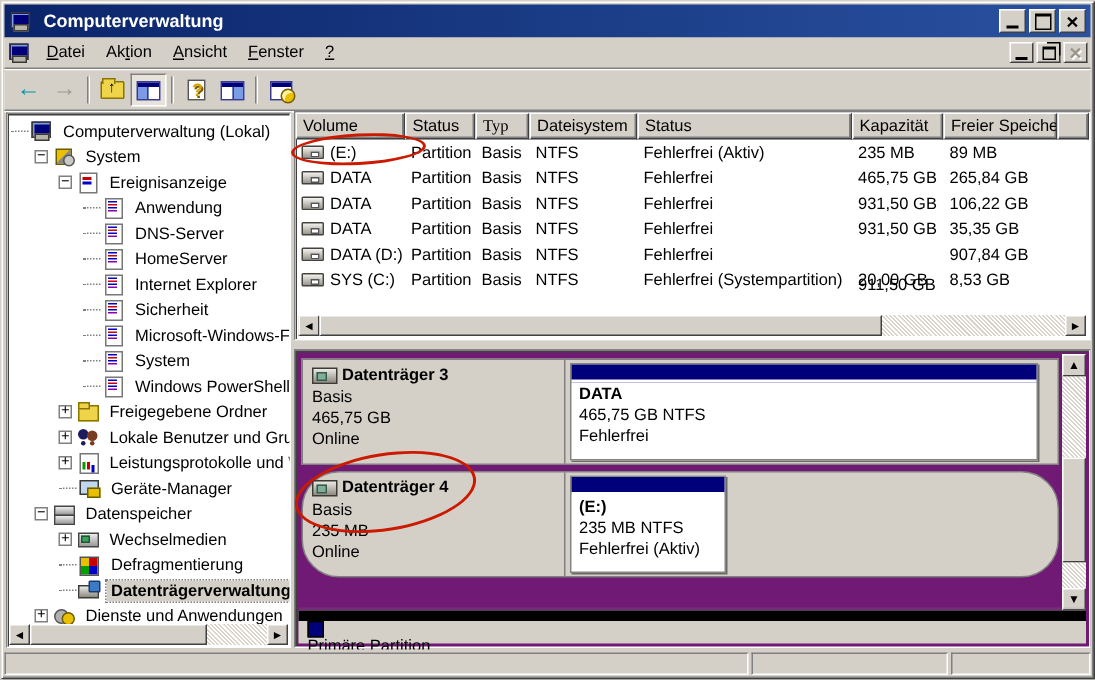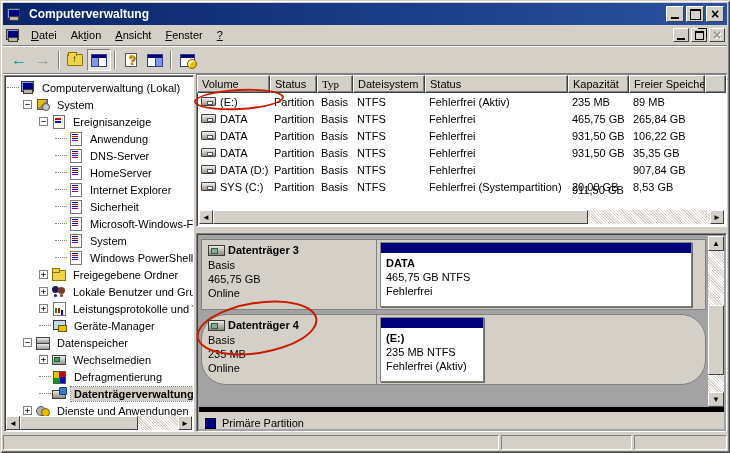--- a/index.html
+++ b/index.html
@@ -88,21 +88,21 @@
           box-shadow:inset -1px -1px 0 #808080; padding:2px 4px 0 4px; white-space:nowrap; overflow:hidden; }
   .lv-row { display:flex; height:17px; align-items:center; }
   .lv-c { flex:none; padding:0 4px; white-space:nowrap; overflow:hidden; display:flex; align-items:center; }
   .drive-icon { width:15px; height:9px; background:linear-gradient(#f4f2ee,#9a968e); border:1px solid #44423c;
                 border-radius:1px; margin-right:4px; flex:none; position:relative; }
   .drive-icon::after { content:""; position:absolute; right:2px; top:3px; width:4px; height:2px; background:#fff; border:1px solid #555; }
   .listpane .hscroll { left:2px; right:2px; bottom:2px; }
 
   .vsplit { position:absolute; left:0; top:153px; right:0; height:6px; background:#d4d0c8; }
 
-  .diskpane { position:absolute; left:0; top:159px; right:0; bottom:0; background:#a3a3a3;
+  .diskpane { position:absolute; left:0; top:159px; right:0; bottom:0; background:#701a75;
               border:1px solid; border-color:#808080 #fff #fff #808080; box-shadow:inset 1px 1px 0 #404040; }
   .disk-area { position:absolute; left:2px; top:2px; right:18px; bottom:24px; overflow:hidden; }
   .disk-row { position:absolute; left:2px; right:2px; height:71px; border:1px solid #808080; background:#d4d0c8;
               display:flex; }
   .disk-head { width:175px; flex:none; border-right:1px solid #808080; padding:4px 6px; }
   .disk-title { display:flex; align-items:center; font-weight:bold; margin-bottom:2px; }
   .disk-hw-icon { width:17px; height:11px; background:linear-gradient(#eceae6,#8e8a82); border:1px solid #3c3a34;
                   margin-right:3px; flex:none; position:relative; }
   .disk-hw-icon::after { content:""; position:absolute; left:2px; top:2px; width:5px; height:4px; background:#7fae9a; border:1px solid #3c5a4c; }
   .disk-meta { line-height:14px; }
@@ -111,21 +111,21 @@
               box-shadow:1px 1px 0 #6a6a66; }
   .part-strip { height:12px; background:#00007b; border-bottom:2px solid #fff; }
   .part-body { padding:1px 5px; line-height:14px; }
   .part-name { font-weight:bold; }
   .vscroll { position:absolute; right:2px; top:2px; width:16px; bottom:24px; background:#d4d0c8;
              display:flex; flex-direction:column; }
   .vscroll .sb-btn { width:100%; height:15px; }
   .vscroll .sb-thumb { height:70px; width:100%; }
   .vscroll .sb-track { flex:none; }
   .legendbar { position:absolute; left:2px; right:2px; bottom:2px; height:22px; background:#d4d0c8;
-               border-top:5px solid #000000; box-shadow:0 -2px 0 #80808033; display:flex; align-items:flex-end; padding-left:6px; }
+               border-top:7px solid #000000; box-shadow:0 -2px 0 #80808033; display:flex; align-items:flex-start; padding-left:6px;flex-direction:column; }
   .legend-swatch { width:11px; height:11px; border:1px solid #000; margin-right:6px; flex:none; }
 
   
   .statusbar { position:absolute; left:3px; right:3px; bottom:3px; height:17px; display:flex; gap:2px; background:#d4d0c8; padding-top:2px; }
   .sb-panel { border:1px solid; border-color:#808080 #fff #fff #808080; height:15px; }
   .sb-p1 { flex:1; } .sb-p2 { width:131px; } .sb-p3 { width:93px; }
 
   
   .ticon { width:15px; height:13px; position:relative; flex:none; margin-right:4px; }
   .i-computer::before { content:""; position:absolute; left:1px; top:0; width:11px; height:9px;

